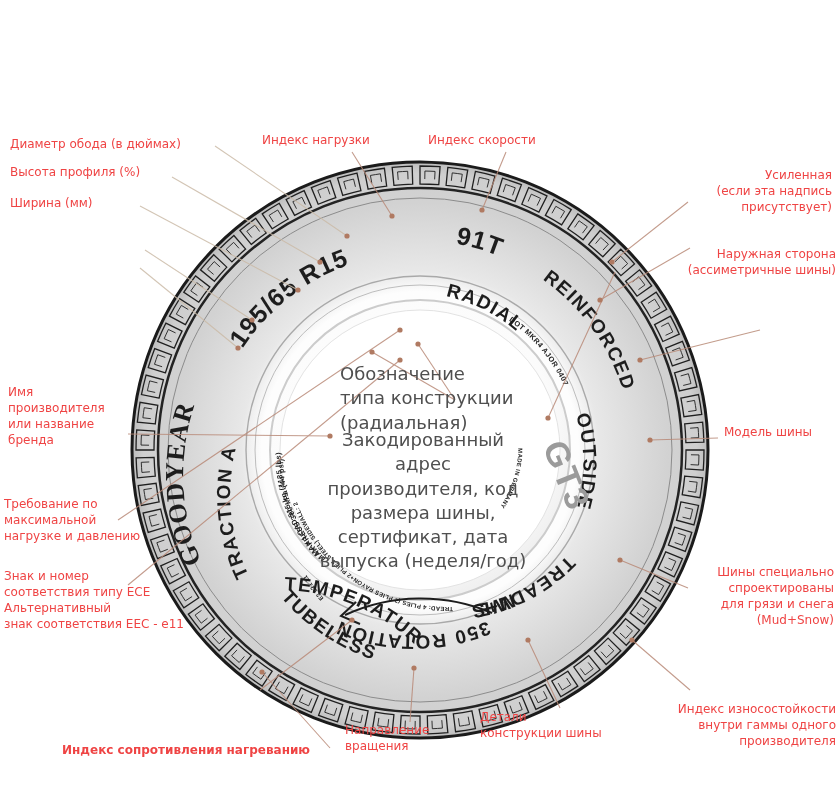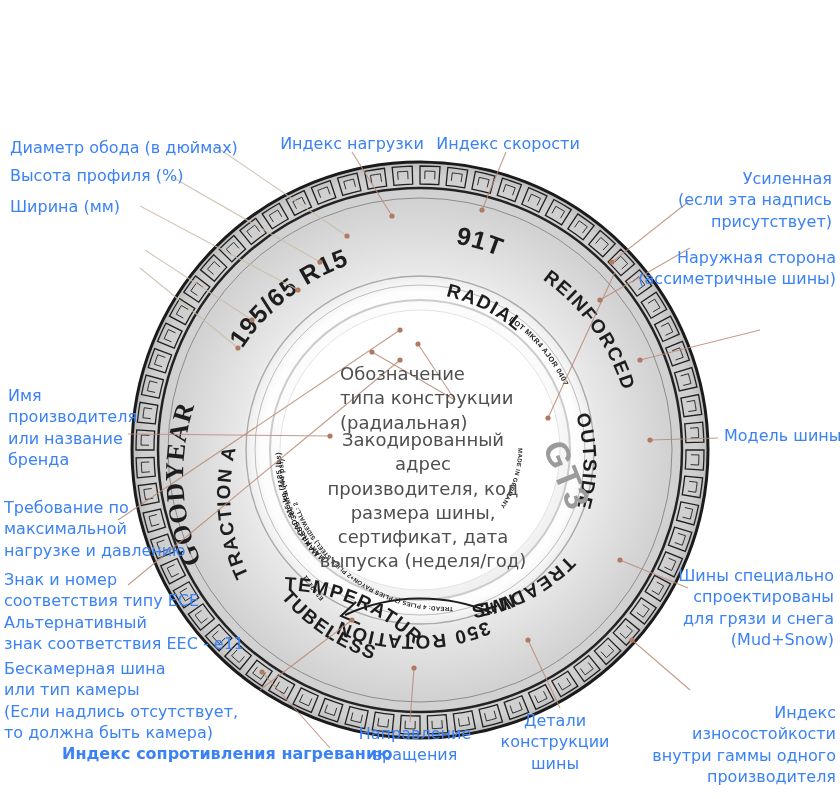--- a/index.html
+++ b/index.html
@@ -14,27 +14,27 @@
   .title{
     position:absolute;left:0;top:22px;width:840px;
     text-align:center;
     font-family:"Liberation Serif","DejaVu Serif",serif;
     font-size:37px;line-height:1.14;color:#111;
     letter-spacing:0px;
   }
 
   .label{
     position:absolute;
-    font-size:16px;line-height:1.33;
-    color:#3b82f6;
+    font-size:12px;line-height:1.33;
+    color:#ef4444;
     white-space:pre-line;
   }
   .label.r{text-align:right;}
   .label.l{text-align:left;}
-  .label.c{text-align:center;}
+  .label.c{}
 
   
   .tire-wrap{position:absolute;left:120px;top:150px;width:600px;height:600px;}
   svg.tire{position:absolute;left:0;top:0;width:600px;height:600px;overflow:visible;}
 
   .lead{stroke:#b98a78;stroke-width:1.1;fill:none;opacity:.85;}
   .lead.pale{stroke:#cbbba8;}
   .dot{fill:#b07a62;}
 
   .sw{font-family:"Liberation Sans","DejaVu Sans",sans-serif;fill:#1d1d1d;font-weight:bold;}
@@ -335,24 +335,20 @@
 производителя
 или название
 бренда</div>
   <div class="label l" style="left:4px;top:497px;">Требование по
 максимальной
 нагрузке и давлению</div>
   <div class="label l" style="left:4px;top:569px;">Знак и номер
 соответствия типу ECE
 Альтернативный
 знак соответствия EEC - e11</div>
-  <div class="label l" style="left:4px;top:658px;">Бескамерная шина
-или тип камеры
-(Если надлись отсутствует,
-то должна быть камера)</div>
 
   <div class="label c" style="left:262px;top:133px;width:180px;">Индекс нагрузки</div>
   <div class="label c" style="left:428px;top:133px;width:160px;">Индекс скорости</div>
 
   <div class="label r" style="right:8px;top:168px;width:200px;">Усиленная
 (если эта надпись
 присутствует)</div>
   <div class="label r" style="right:4px;top:247px;width:220px;">Наружная сторона
 (ассиметричные шины)</div>
   <div class="label l" style="left:724px;top:425px;width:140px;">Модель шины</div>

